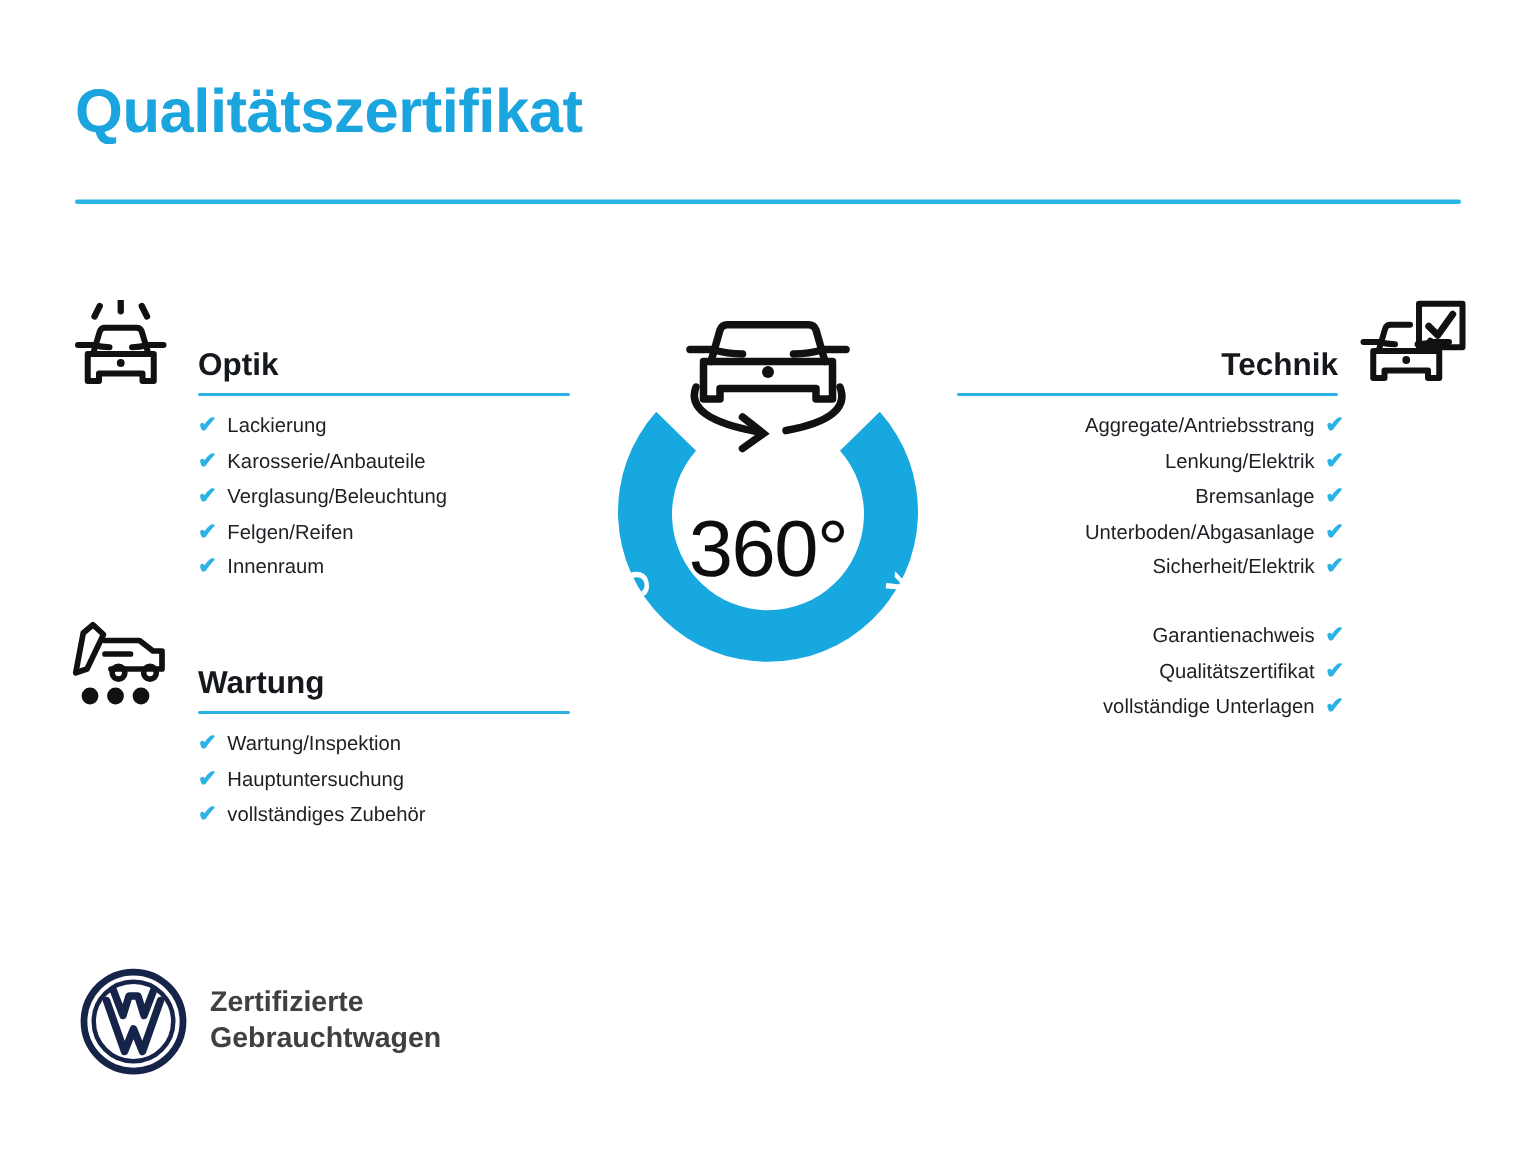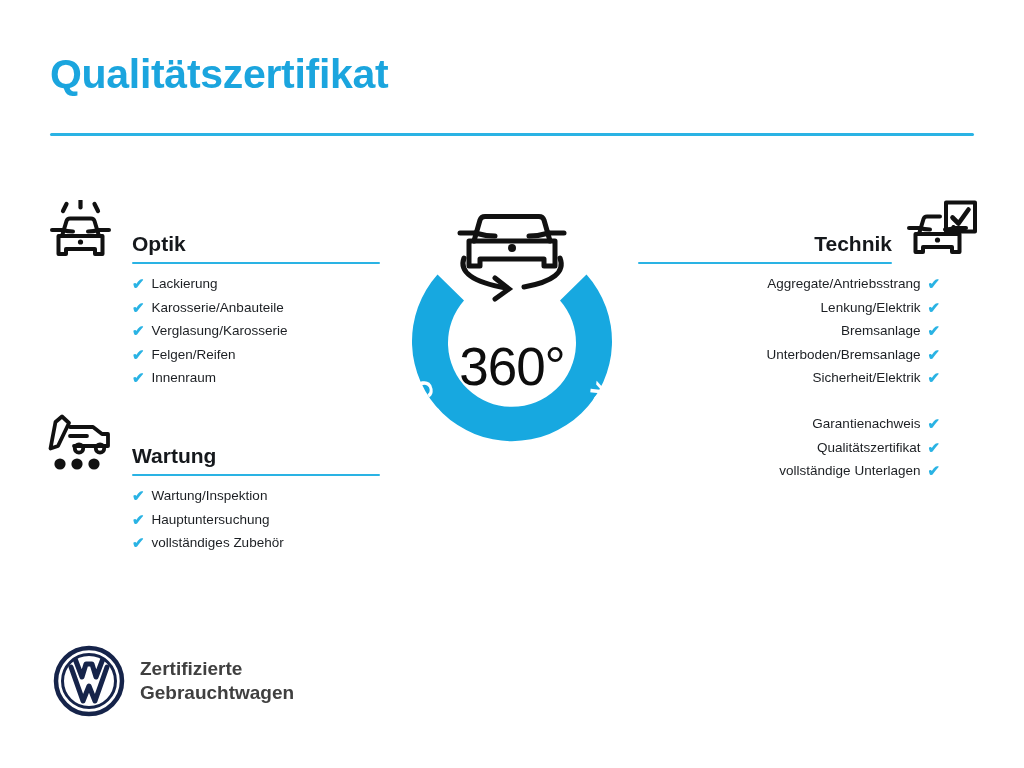--- a/index.html
+++ b/index.html
@@ -88,21 +88,21 @@
   .sec-right .sec-rule { right: 88px; width: 254px; }
 
   .sec-list {
     list-style: none;
     margin: 0;
     padding: 0;
     font-size: 13.5px;
     color: #1c1f23;
   }
   .sec-left .sec-list  { margin-left: 88px; }
-  .sec-right .sec-list { margin-right: 40px; text-align: right; }
+  .sec-right .sec-list { margin-right: 84px; text-align: right; }
 
   .sec-list li {
     display: flex;
     align-items: center;
     height: 23.5px;
     white-space: nowrap;
   }
   .sec-right .sec-list li { justify-content: flex-end; }
 
   .check {
@@ -190,21 +190,21 @@
       <li>
           <span class="check">✔</span>
           <span>Lackierung</span>
         </li>
       <li>
           <span class="check">✔</span>
           <span>Karosserie/Anbauteile</span>
         </li>
       <li>
           <span class="check">✔</span>
-          <span>Verglasung/Karosserie</span>
+          <span>Verglasung/Beleuchtung</span>
         </li>
       <li>
           <span class="check">✔</span>
           <span>Felgen/Reifen</span>
         </li>
       <li>
           <span class="check">✔</span>
           <span>Innenraum</span>
         </li>
     </ul>
@@ -273,21 +273,21 @@
         </li>
       <li>
           <span>Lenkung/Elektrik</span>
           <span class="check">✔</span>
         </li>
       <li>
           <span>Bremsanlage</span>
           <span class="check">✔</span>
         </li>
       <li>
-          <span>Unterboden/Bremsanlage</span>
+          <span>Unterboden/Abgasanlage</span>
           <span class="check">✔</span>
         </li>
       <li>
           <span>Sicherheit/Elektrik</span>
           <span class="check">✔</span>
         </li>
     </ul>
   </div>
 
   <div class="section sec-right sec-garantie">

